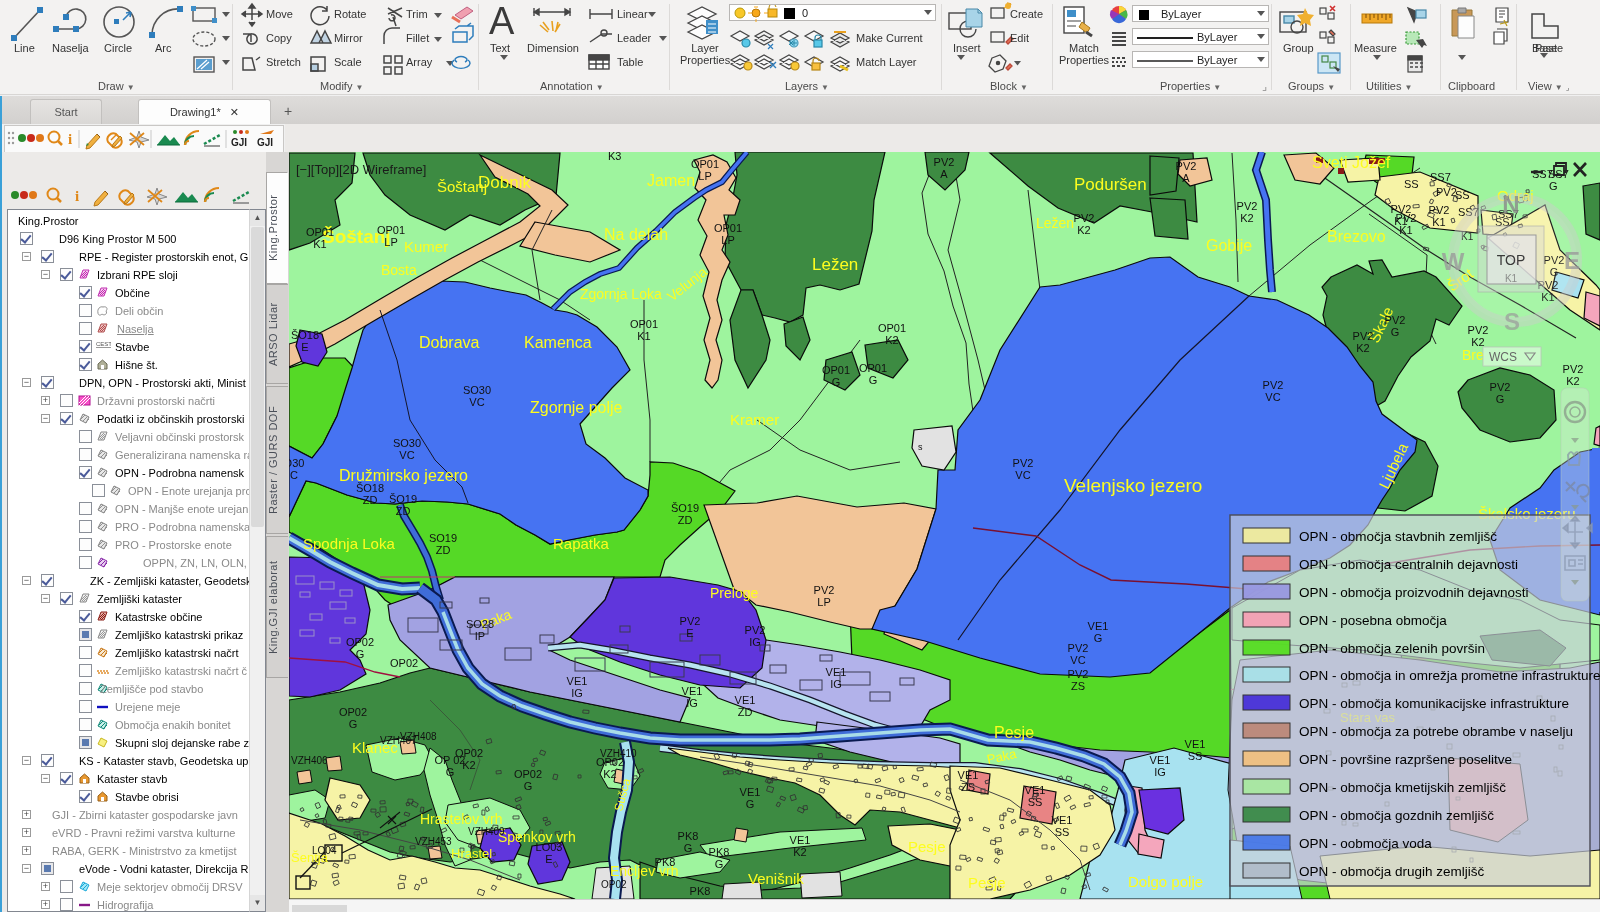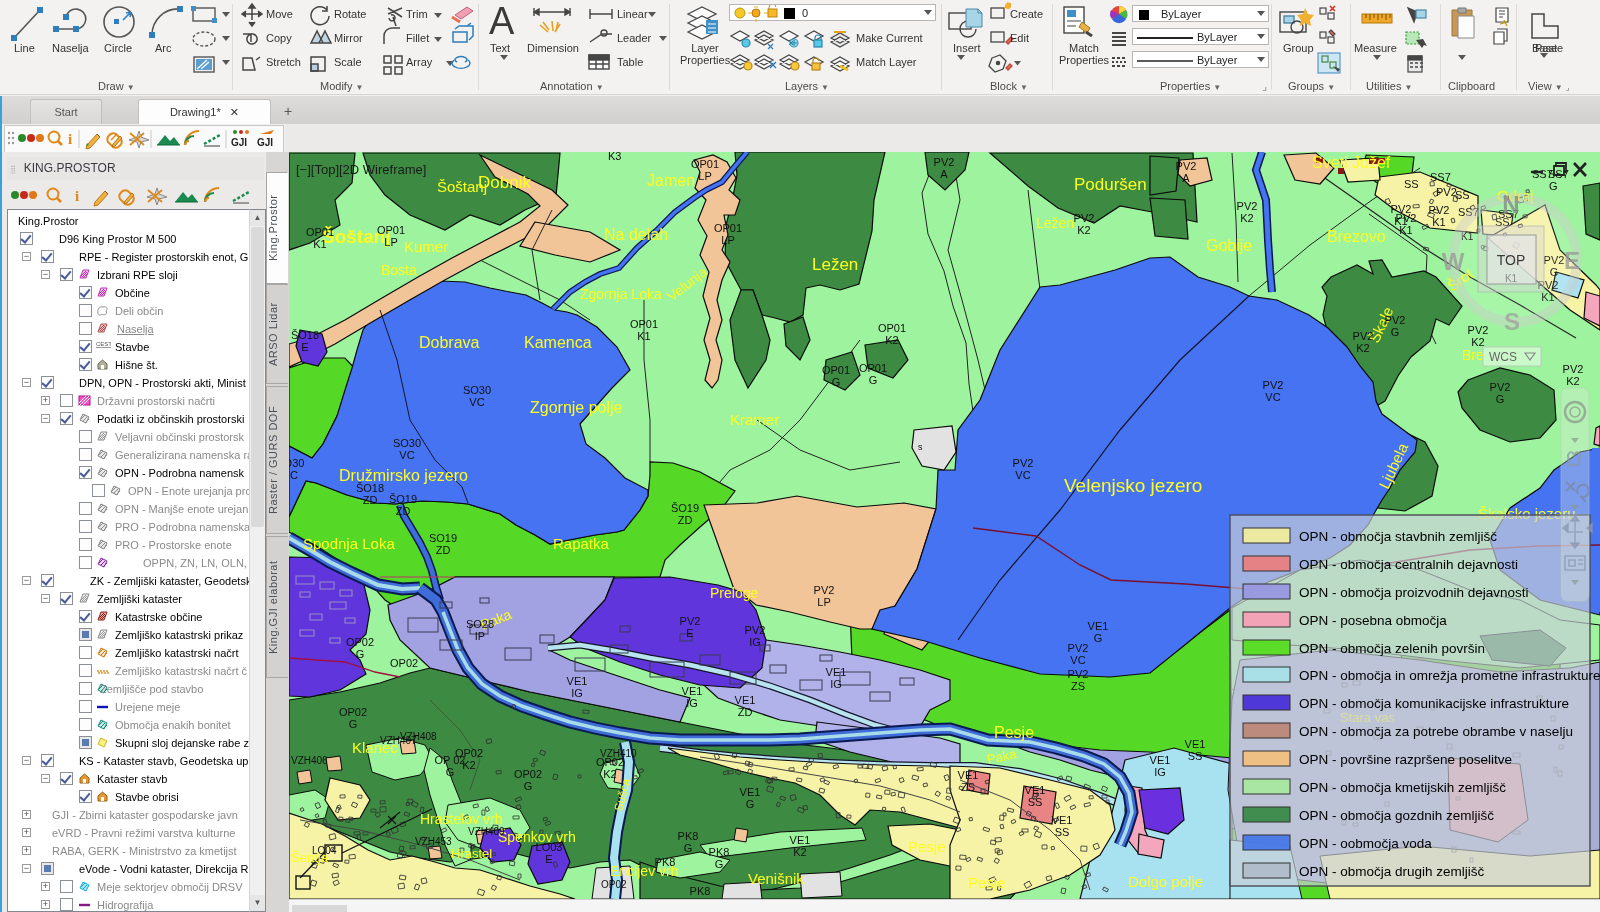--- a/index.html
+++ b/index.html
@@ -384,21 +384,20 @@
           <circle cx="242" cy="6" r="2" fill="#e07818"></circle>
           <text x="226" y="20" fill="#222">GJI</text>
         </g>
  <g>
           <path d="M255 8 l14 -4 -3 4 z" fill="#e07818"></path>
           <text x="252" y="20" font-family="Liberation Sans" font-weight="bold" font-size="10" fill="#222">GJI</text>
         </g>
 </svg>
 </div>
 <div id="leftpanel">
-<div id="kphead"><span style="color:#aaa;font-size:8px;letter-spacing:1px;">&nbsp;⣿</span>&nbsp;&nbsp;KING.PROSTOR</div>
 <svg class="abs" style="left:7px;top:30px" width="250" height="26" viewBox="0 0 250 26">
  <circle cx="8" cy="13" r="4" fill="#2a8a2a"></circle>
         <circle cx="17" cy="13" r="4" fill="#c82a1a"></circle>
         <circle cx="26" cy="13" r="4" fill="#e07818"></circle>
  <circle cx="46" cy="12" r="5.5" fill="none" stroke="#e08818" stroke-width="2"></circle>
         <path d="M50 16 l4 4" stroke="#e08818" stroke-width="2.5"></path>
  <text x="68" y="19" font-size="15" font-weight="bold" fill="#e08818" font-family="Liberation Serif">i</text>
  <path d="M88 20 l10 -11 3 3 -10 11 -4 1 z" fill="#f0b040" stroke="#b87818"></path>
         <path d="M98 9 l3 3" stroke="#885818"></path>
  <path d="M113 17 a6 6 0 0 1 8 -8 l5 5 a6 6 0 0 1 -8 8 z" fill="none" stroke="#e08818" stroke-width="2"></path>

